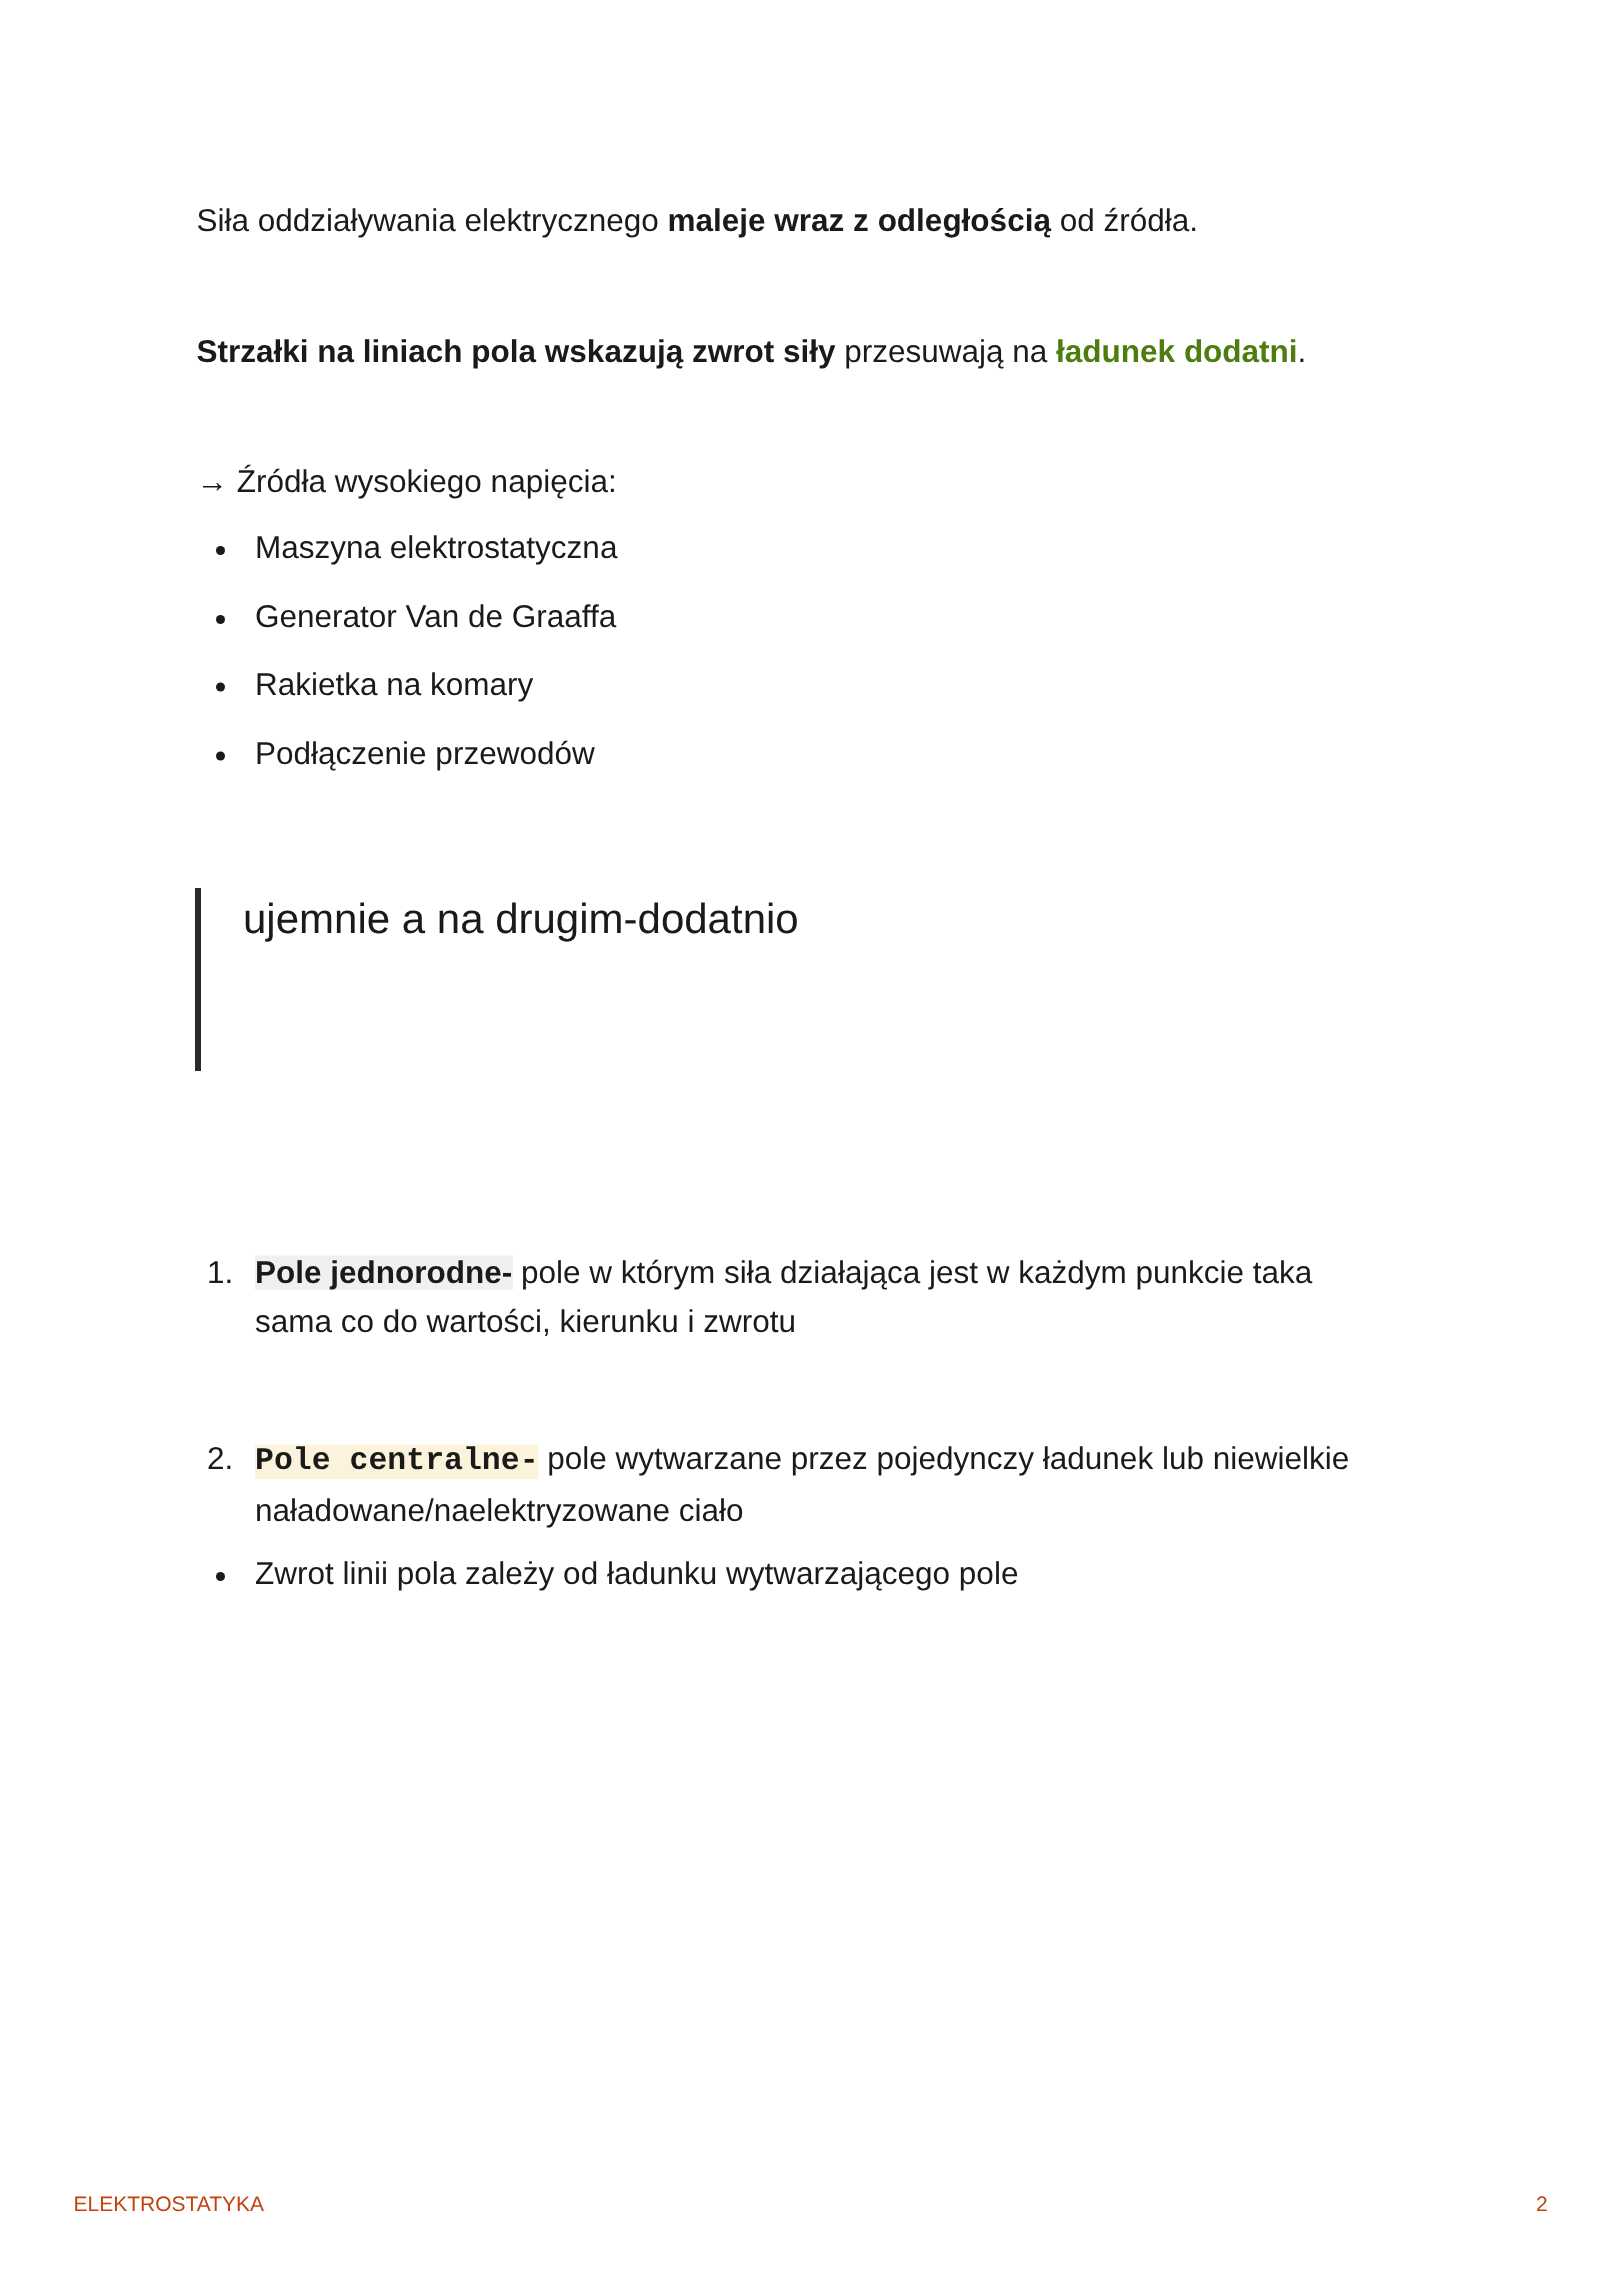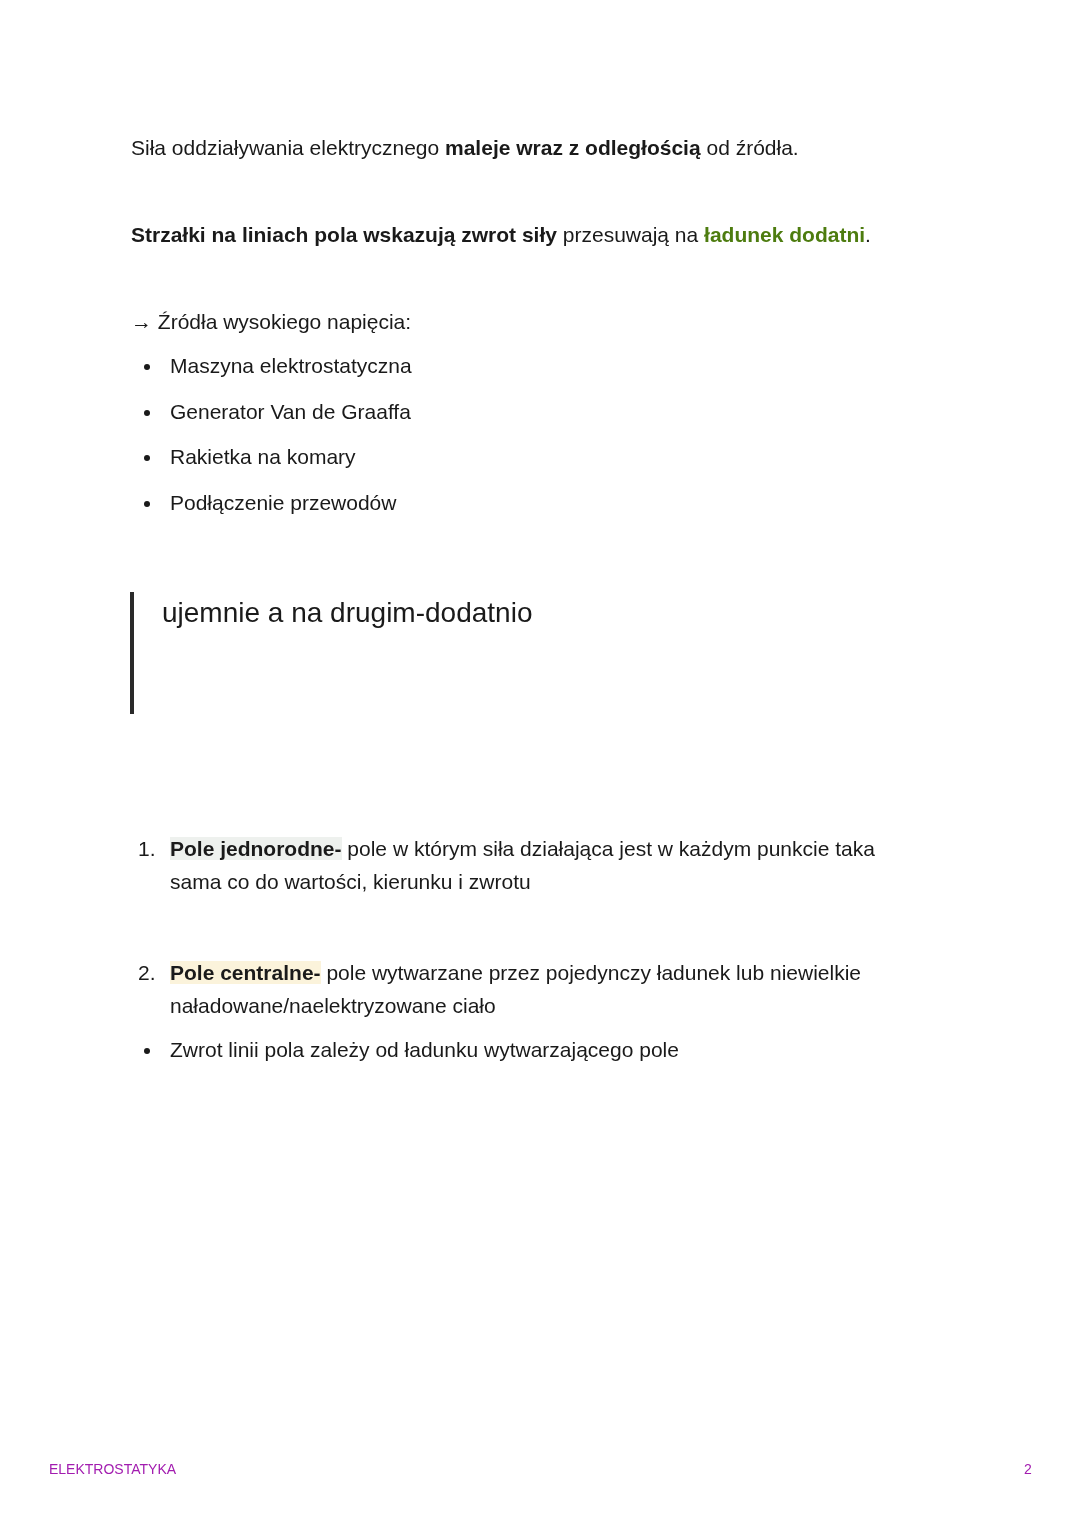--- a/index.html
+++ b/index.html
@@ -15,22 +15,22 @@
     .dot { position: absolute; left: 13px; top: 12px; width: 6px; height: 6px; border-radius: 50%; background: #1a1a1a; }
     .quote {
       position: absolute; left: 130px; top: 592px; width: 830px; height: 122px;
       border-left: 4px solid #2a2a2a; box-sizing: border-box; padding-left: 28px;
       font-size: 28px; line-height: 41px; padding-top: 0;
     }
     .num-item { position: absolute; left: 131px; font-size: 21px; line-height: 33px; width: 820px; }
     .num { position: absolute; left: 7px; top: 0; }
     .num-body { margin-left: 39px; }
     .hl-gray { background: #eef1ee; }
-    .hl-yellow { background: #fbf3db; }
-    .footer { position: absolute; top: 1461px; font-size: 14px; color: #a21caf; text-align: center; }
+    .hl-yellow { background: #fbf3db; font-family: Liberation Mono, monospace; }
+    .footer { position: absolute; top: 1461px; font-size: 14px; color: #c2410c; text-align: center; }
   </style>
 </head>
 <body>
 
 <div class="p" style="top:134px;">
   <span>Siła oddziaływania elektrycznego </span><span class="b">maleje wraz z odległością</span><span> od źródła.</span>
 </div>
 
 <div class="p" style="top:221px;">
   <span class="b">Strzałki na liniach pola wskazują zwrot siły</span><span> przesuwają na </span><span class="red">ładunek dodatni</span><span>.</span>

